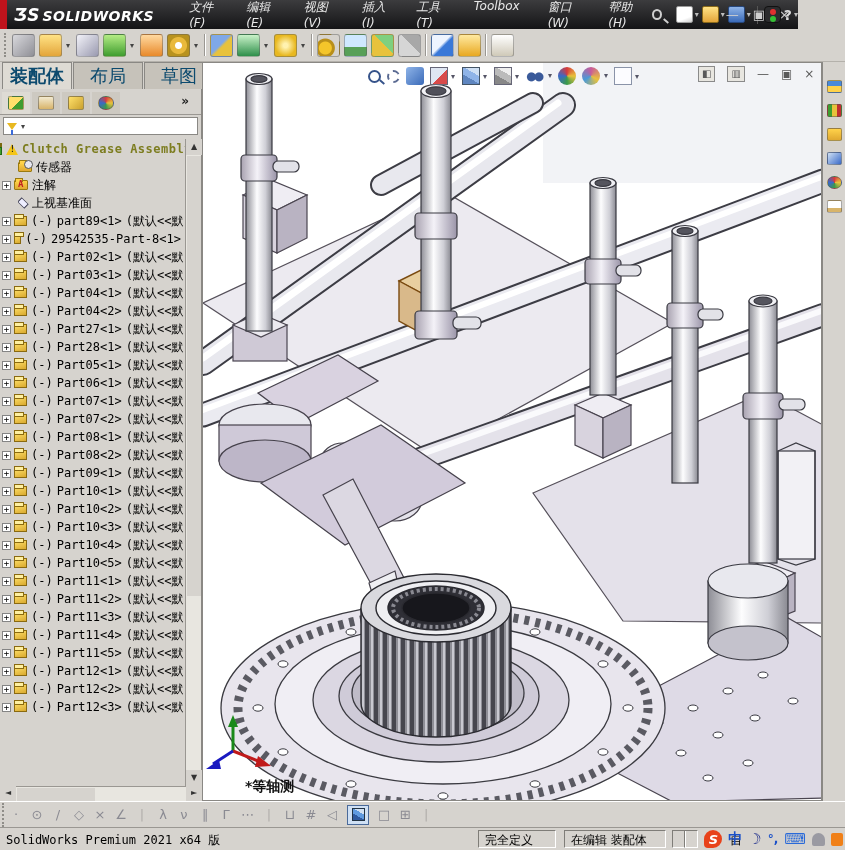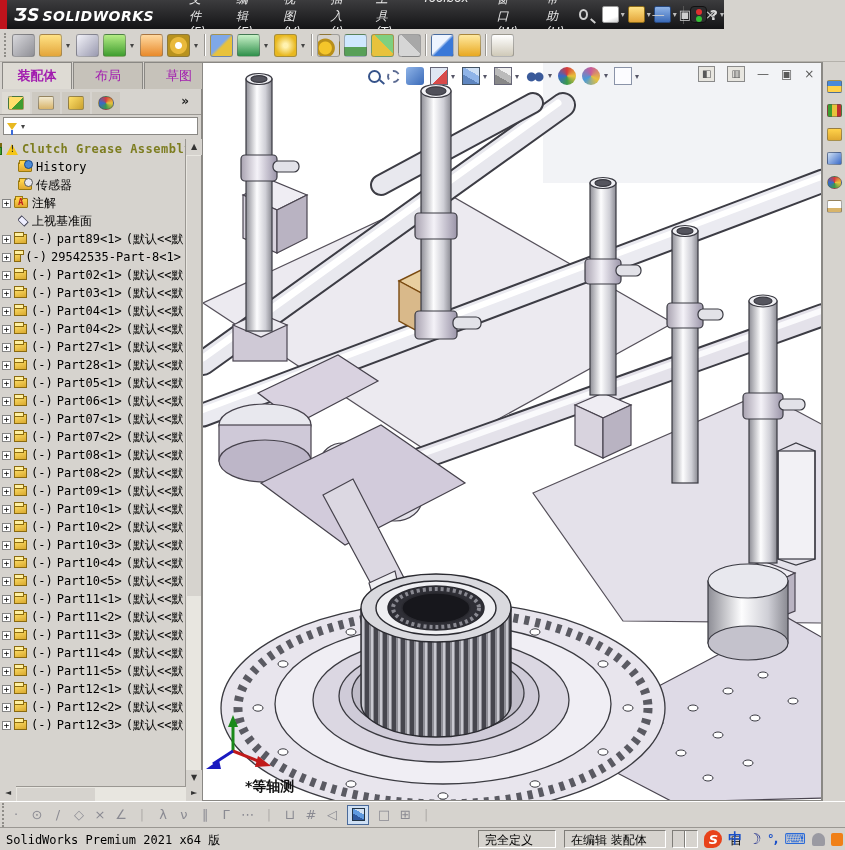--- a/index.html
+++ b/index.html
@@ -2,21 +2,21 @@
 <html><head>
 <meta charset="utf-8">
 <style>
   html,body{margin:0;padding:0;background:#9a9a9a;}
   *{box-sizing:border-box;}
   .app{position:relative;width:845px;height:850px;background:#d6d3ce;
        font-family:"DejaVu Sans","Liberation Sans",sans-serif;overflow:hidden;
        outline:1px solid #4a4a4a;}
 
   
-  .titlebar{position:absolute;left:0;top:0;width:724px;height:29px;
+  .titlebar{position:absolute;left:0;top:0;width:798px;height:29px;
     background:linear-gradient(#3c3c3e,#141416);display:flex;align-items:center;color:#e8e8e8;}
   .redbar{position:absolute;left:0;top:0;width:7px;height:29px;background:#c0131c;}
   .logo{margin-left:14px;display:flex;align-items:baseline;gap:3px;color:#fff;font-style:italic;}
   .logo .ds{font-size:17px;font-weight:bold;}
   .logo .sw{font-size:14px;font-weight:bold;letter-spacing:.5px;}
   .menus{display:flex;margin-left:26px;gap:10px;font-style:italic;}
   .menu{padding:3px 9px;font-size:12px;cursor:default;}
   .tb-search{width:11px;height:11px;border:2px solid #cfcfcf;border-radius:50%;position:relative;margin:0 10px 0 4px;}
   .tb-search::after{content:"";position:absolute;left:9px;top:9px;width:6px;height:2px;background:#cfcfcf;transform:rotate(40deg);}
   .qat{display:flex;align-items:center;gap:3px;margin-left:4px;}
@@ -55,22 +55,22 @@
   .ic-screen{background:linear-gradient(180deg,#cfe8ff 55%,#58a058 55%);}
   .ic-steps{background:linear-gradient(45deg,#e8c23c 55%,#7fd07f 55%);}
   .ic-graysteps{background:linear-gradient(45deg,#d6d6d6 55%,#a8a8a8 55%);}
   .ic-blade{background:linear-gradient(135deg,#eef4ff 45%,#3a78d8 55%);}
   .ic-warn{background:linear-gradient(180deg,#ffe9a0,#e8a820);}
   .ic-frame{background:linear-gradient(180deg,#ffffff,#cfc9b8);}
 
   
   .tabsband{position:absolute;left:0;top:62px;width:240px;height:27px;background:#d6d3ce;}
   .tabs{display:flex;height:100%;align-items:stretch;padding-left:2px;}
-  .tab{min-width:70px;display:flex;align-items:center;justify-content:center;font-size:13px;
-       background:#c6c2ba;color:#a21caf;border:1px solid #8a8884;border-bottom:none;margin-right:1px;}
+  .tab{min-width:70px;display:flex;align-items:center;justify-content:center;font-size:18px;
+       background:#c6c2ba;color:#0c4a6e;border:1px solid #8a8884;border-bottom:none;margin-right:1px;}
   .tab.active{background:#dedbd4;font-weight:bold;}
 
   
   .viewport{position:absolute;left:202px;top:62px;width:620px;height:739px;background:#fff;
             border:1px solid #8a8884;overflow:hidden;}
   .viewport svg{display:block;}
   .headsup{position:absolute;left:368px;top:64px;height:24px;display:flex;align-items:center;gap:6px;z-index:5;}
   .hi{width:18px;height:18px;position:relative;}
   .hi.dd{margin-right:8px;}
   .hi.dd::after{content:"▾";position:absolute;right:-8px;top:4px;font-size:8px;color:#556;}
@@ -512,24 +512,20 @@
       </div>
     </div>
 
     <div class="tree">
       <div class="trow">
         <span class="ti t-asm"></span>
         <span class="ti t-warn"></span>
         <span class="txt root-label">Clutch Grease Assembly</span>
       </div>
       <div class="trow ind1">
-        <span class="ti t-folder t-clock"></span>
-        <span class="txt">History</span>
-      </div>
-      <div class="trow ind1">
         <span class="ti t-folder t-eye"></span>
         <span class="txt">传感器</span>
       </div>
       <div class="trow">
         <span class="plusbox">+</span>
         <span class="ti t-folder t-anno"></span>
         <span class="txt">注解</span>
       </div>
       <div class="trow ind1">
         <span class="ti t-plane"></span>

